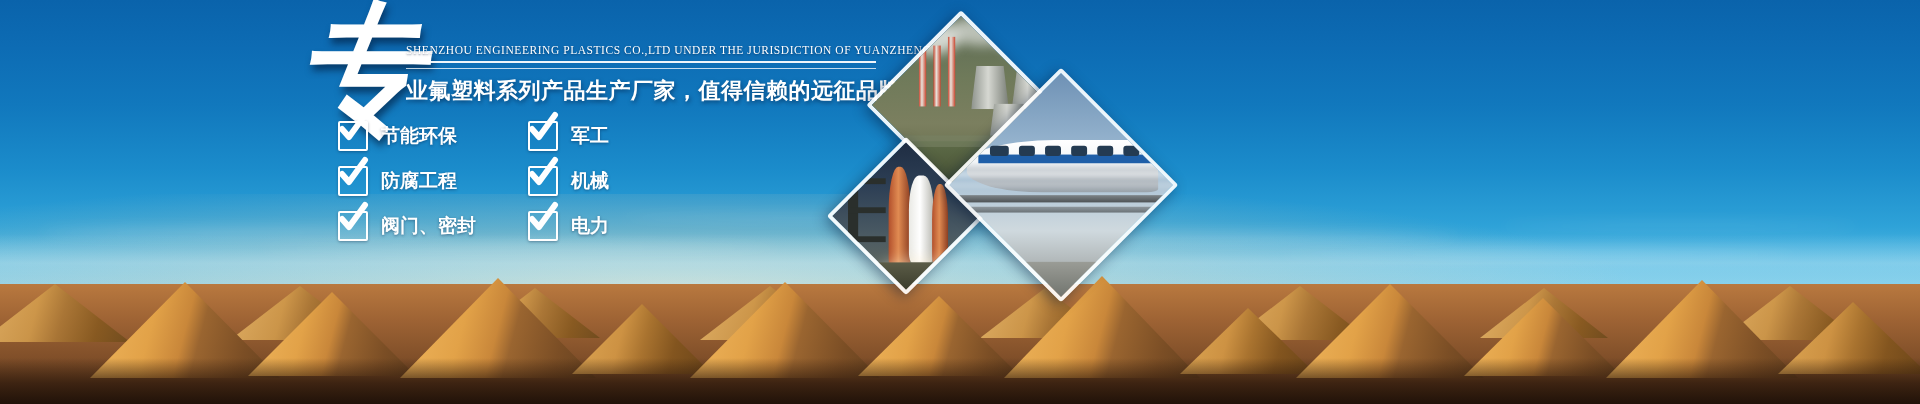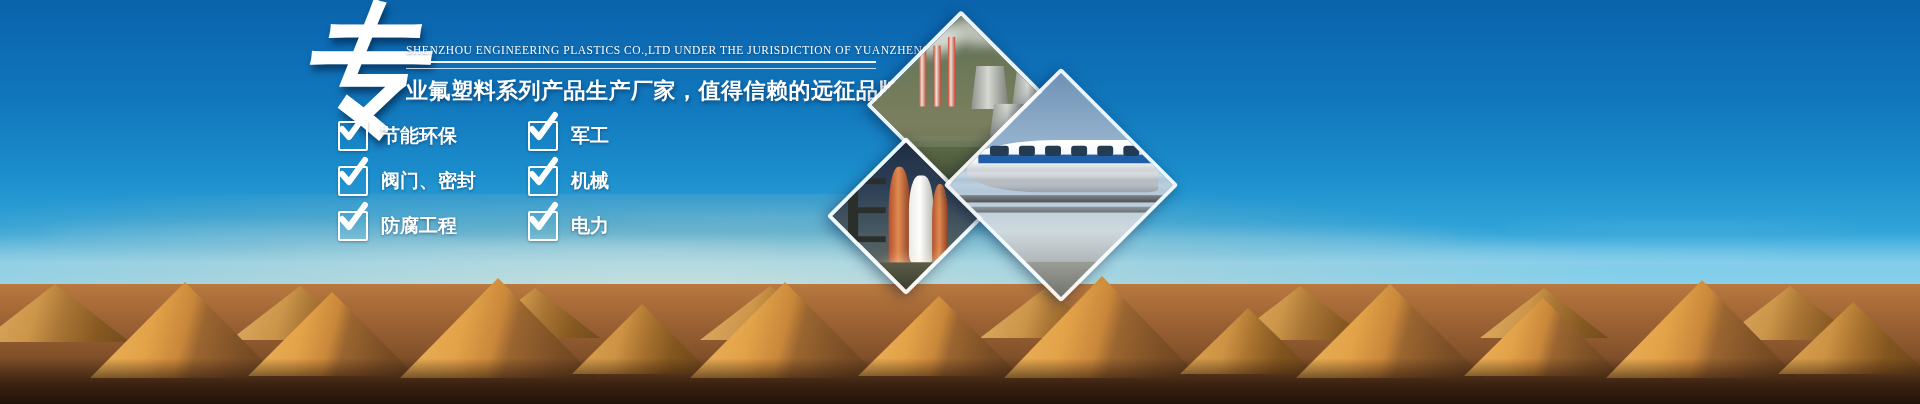--- a/index.html
+++ b/index.html
@@ -245,29 +245,29 @@
             </svg>
         </span>
         <span class="feat-label">节能环保</span>
       </div>
       <div class="feat">
         <span class="chk">
           <svg viewBox="0 0 34 34">
               <path d="M7 17 L14 25 L30 3" fill="none" stroke="#ffffff" stroke-width="6" stroke-linecap="round" stroke-linejoin="round"></path>
             </svg>
         </span>
+        <span class="feat-label">防腐工程</span>
+      </div>
+      <div class="feat">
+        <span class="chk">
+          <svg viewBox="0 0 34 34">
+              <path d="M7 17 L14 25 L30 3" fill="none" stroke="#ffffff" stroke-width="6" stroke-linecap="round" stroke-linejoin="round"></path>
+            </svg>
+        </span>
         <span class="feat-label">阀门、密封</span>
-      </div>
-      <div class="feat">
-        <span class="chk">
-          <svg viewBox="0 0 34 34">
-              <path d="M7 17 L14 25 L30 3" fill="none" stroke="#ffffff" stroke-width="6" stroke-linecap="round" stroke-linejoin="round"></path>
-            </svg>
-        </span>
-        <span class="feat-label">防腐工程</span>
       </div>
     </div>
 
     <div class="feat-col">
       <div class="feat">
         <span class="chk">
           <svg viewBox="0 0 34 34">
               <path d="M7 17 L14 25 L30 3" fill="none" stroke="#ffffff" stroke-width="6" stroke-linecap="round" stroke-linejoin="round"></path>
             </svg>
         </span>

